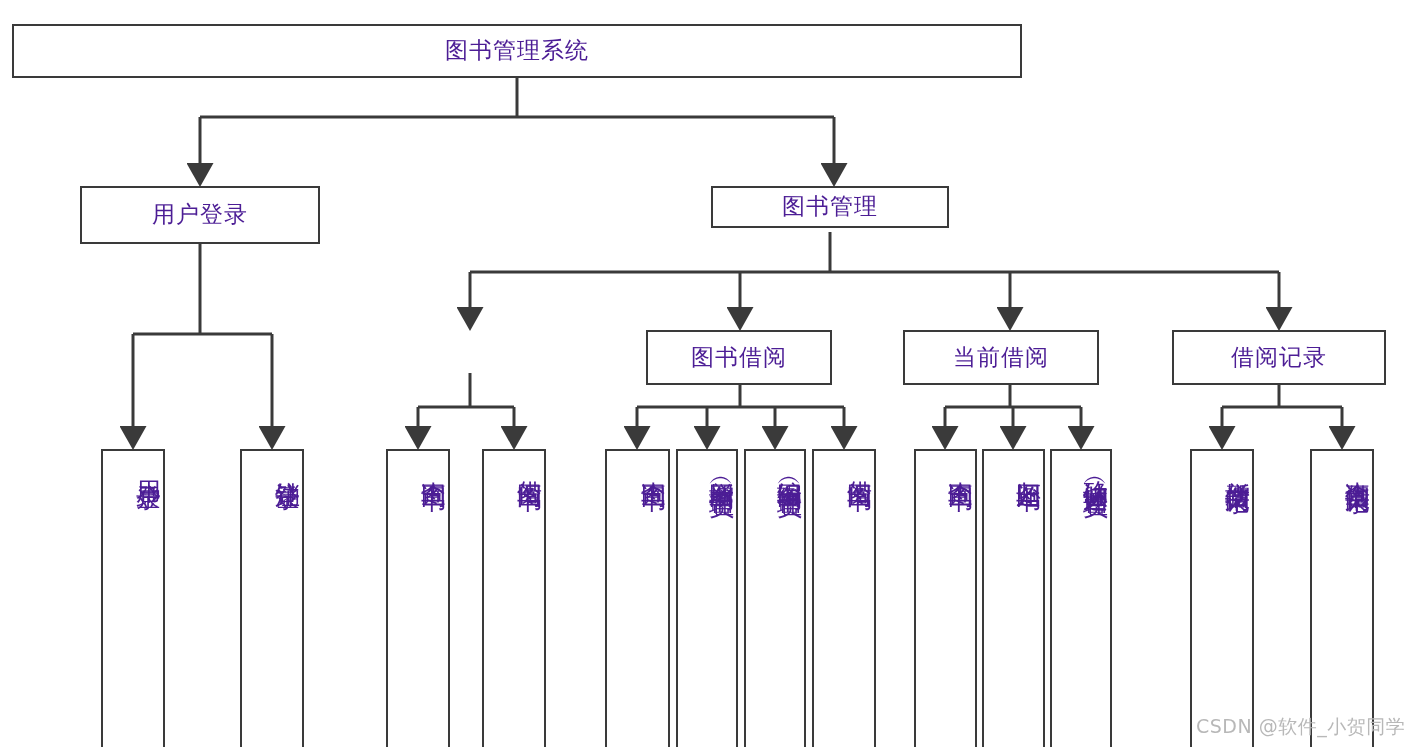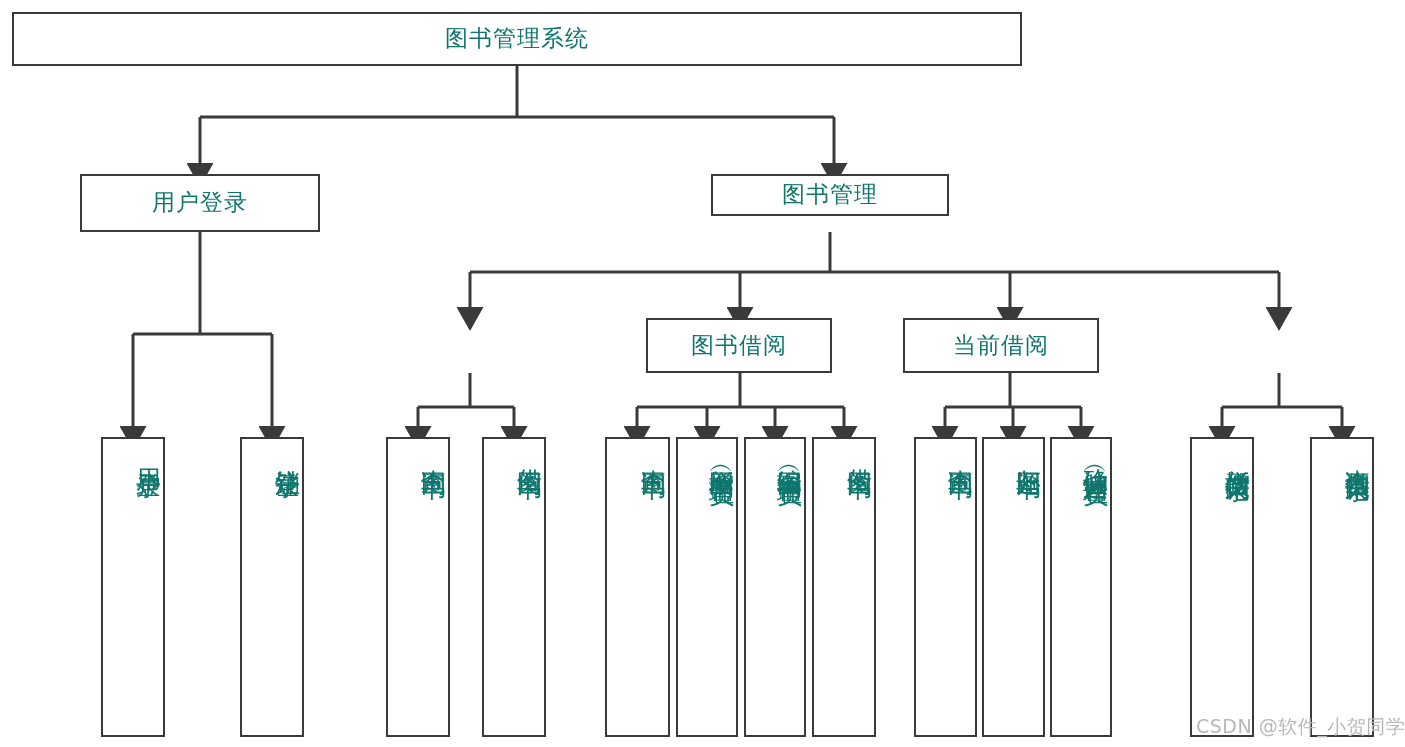--- a/index.html
+++ b/index.html
@@ -25,22 +25,23 @@
     height: 747px;
   }
   .node {
     position: absolute;
     box-sizing: border-box;
     background: #ffffff;
     border: 2px solid #3a3a3a;
     display: flex;
     align-items: center;
     justify-content: center;
-    color: #0f766e;
+    color: #4c1d95;
     z-index: 3;
+    margin-top: 12px;
   }
   .node.horiz {
     font-size: 23px;
     letter-spacing: 1px;
     line-height: 1.1;
   }
   .node.vert {
     writing-mode: vertical-rl;
     text-orientation: upright;
     font-size: 25px;
@@ -134,20 +135,23 @@
   <div class="node horiz" id="n2-1" style="left: 711px; top: 174px; width: 238px; height: 42px;">
     <span class="lbl">图书管理</span>
   </div>
 
   <div class="node horiz" id="n3-1" style="left: 646px; top: 318px; width: 186px; height: 55px;">
     <span class="lbl">图书借阅</span>
   </div>
   <div class="node horiz" id="n3-2" style="left: 903px; top: 318px; width: 196px; height: 55px;">
     <span class="lbl">当前借阅</span>
   </div>
+  <div class="node horiz" id="n3-3" style="left: 1172px; top: 318px; width: 214px; height: 55px;">
+    <span class="lbl">借阅记录</span>
+  </div>
 
   <div class="node vert" id="lf-0" style="left: 101px; top: 437px; width: 64px; height: 300px;">
     <span class="lbl">用户登录</span>
   </div>
   <div class="node vert" id="lf-1" style="left: 240px; top: 437px; width: 64px; height: 300px;">
     <span class="lbl">注销登录</span>
   </div>
   <div class="node vert" id="lf-2" style="left: 386px; top: 437px; width: 64px; height: 300px;">
     <span class="lbl">查询图书</span>
   </div>

